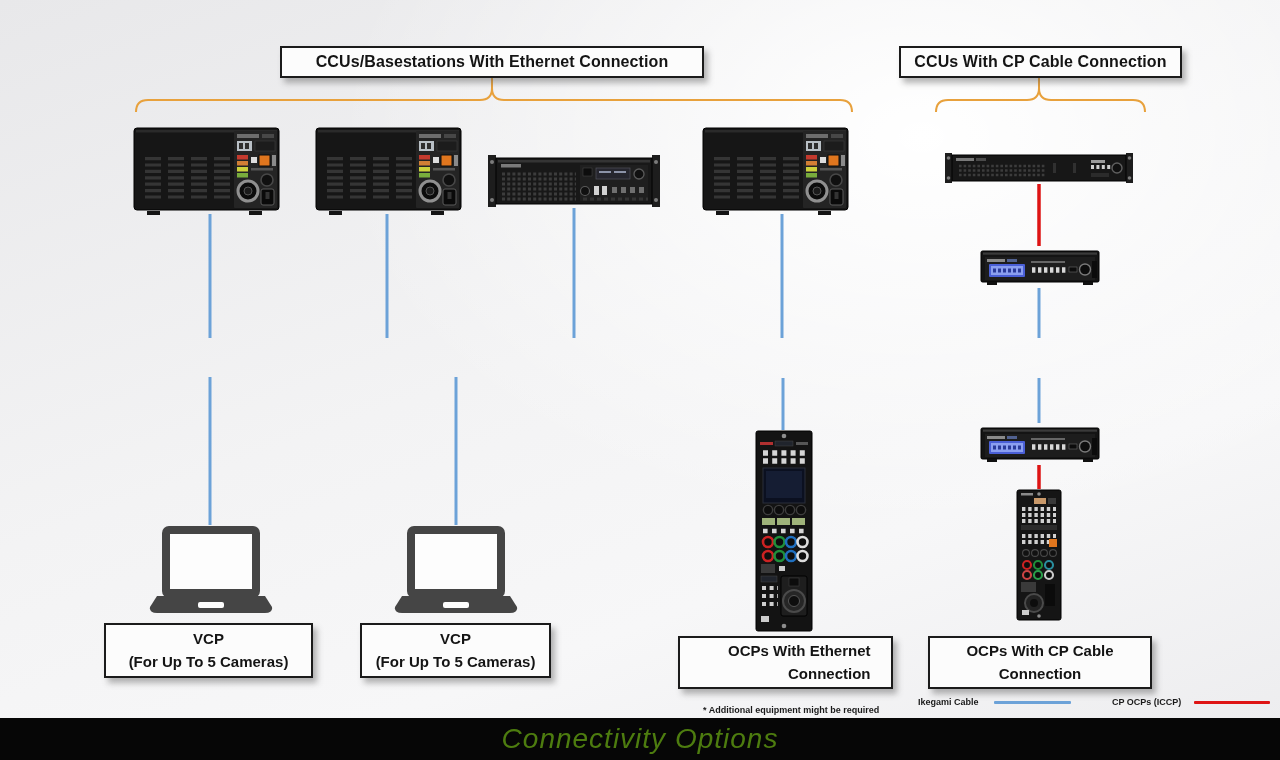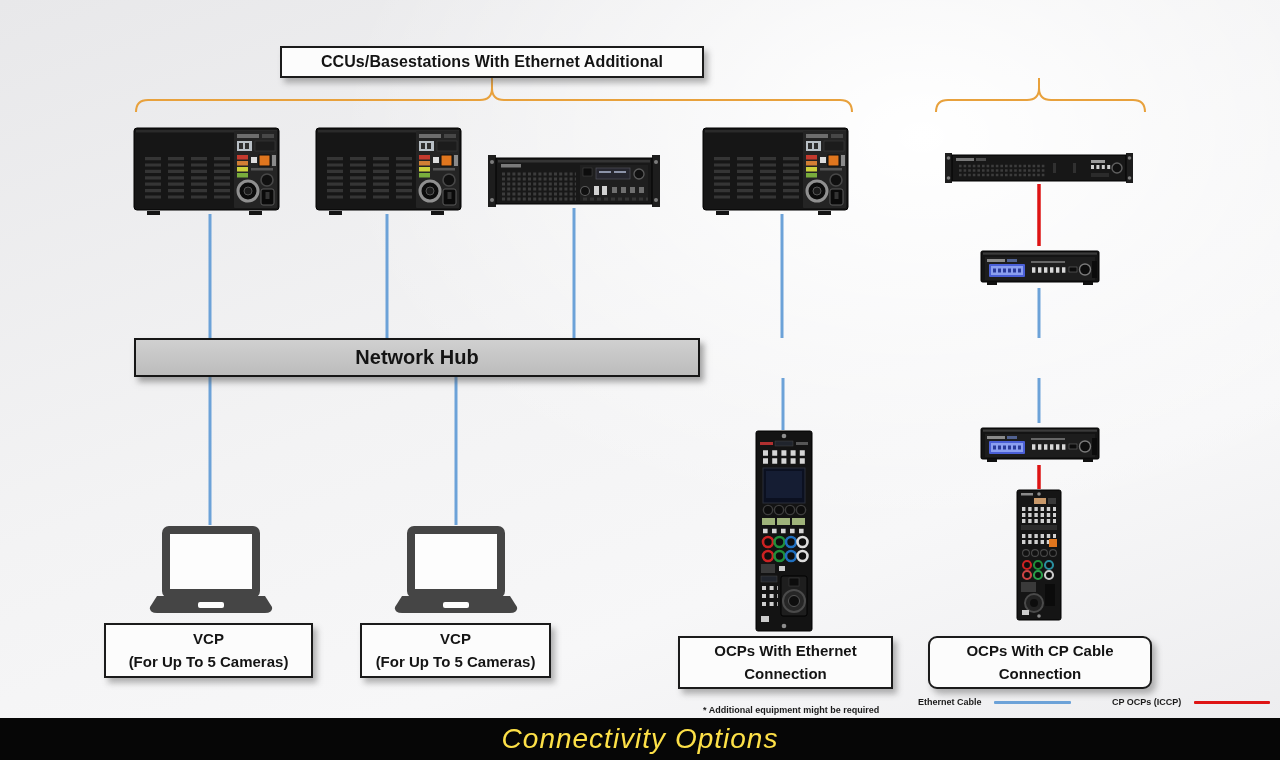--- a/index.html
+++ b/index.html
@@ -29,21 +29,21 @@
     border:2px dashed #2c2c2c;box-sizing:border-box;
     font-style:italic;font-size:19px;color:#8f8f8f;letter-spacing:.4px;
   }
   .smalllabel{font-size:15px;line-height:1.5;padding:2px 8px;}
   .tinytext{position:absolute;font-size:9px;font-weight:700;color:#1a1a1a;}
   .cable-swatch{position:absolute;height:3px;border-radius:1px;}
   .bottomband{
     position:absolute;left:0;top:718px;width:1280px;height:42px;background:#060606;
     display:flex;align-items:center;justify-content:center;
   }
-  .bottomband .t{font-style:italic;font-size:28px;letter-spacing:1px;color:#fde047;}
+  .bottomband .t{font-style:italic;font-size:28px;letter-spacing:1px;color:#4d7c0f;}
   svg{display:block;}
   .overlay{position:absolute;left:0;top:0;pointer-events:none;}
   .eth{stroke:#6ca2d8;stroke-width:3;fill:none;}
   .cp{stroke:#de1414;stroke-width:3.5;fill:none;}
   .brace{stroke:#e8a13c;stroke-width:2;fill:none;}
 </style>
 </head>
 <body>
 
 <div class="stage">
@@ -227,21 +227,24 @@
     <path class="eth" d="M210,377 V525"></path>
     <path class="eth" d="M456,377 V525"></path>
     <path class="eth" d="M783,378 V430"></path>
     <path class="eth" d="M1039,288 V338"></path>
     <path class="eth" d="M1039,378 V423"></path>
     <path class="cp" d="M1039,184 V246"></path>
     <path class="cp" d="M1039,465 V489"></path>
   </svg>
 
   <div class="labelbox toplabel" style="left:280px;top:46px;width:424px;height:32px;">
-    <span>CCUs/Basestations With Ethernet Additional</span>
+    <span>CCUs/Basestations With Ethernet Connection</span>
+  </div>
+  <div class="labelbox toplabel" style="left:899px;top:46px;width:283px;height:32px;">
+    <span>CCUs With CP Cable Connection</span>
   </div>
 
   <svg class="abs" style="left:133px;top:127px;" width="147" height="88">
       <use href="#sym-ccu"></use>
     </svg>
   <svg class="abs" style="left:315px;top:127px;" width="147" height="88">
       <use href="#sym-ccu"></use>
     </svg>
   <svg class="abs" style="left:488px;top:153px;" width="172" height="56">
       <use href="#sym-rack2u"></use>
@@ -249,23 +252,20 @@
   <svg class="abs" style="left:702px;top:127px;" width="147" height="88">
       <use href="#sym-ccu"></use>
     </svg>
   <svg class="abs" style="left:945px;top:152px;" width="188" height="32">
       <use href="#sym-rack1u"></use>
     </svg>
   <svg class="abs" style="left:979px;top:246px;" width="122" height="42">
       <use href="#sym-converter"></use>
     </svg>
 
-  <div class="hubbox" style="left:134px;top:338px;width:566px;height:39px;">
-    <span>Network Hub</span>
-  </div>
 
   <svg class="abs" style="left:149px;top:526px;" width="124" height="92">
       <use href="#sym-laptop"></use>
     </svg>
   <svg class="abs" style="left:394px;top:526px;" width="124" height="92">
       <use href="#sym-laptop"></use>
     </svg>
   <svg class="abs" style="left:755px;top:430px;" width="58" height="202">
       <use href="#sym-ocp-large"></use>
     </svg>
@@ -278,28 +278,28 @@
 
   <div class="labelbox smalllabel" style="left:104px;top:623px;width:209px;height:55px;flex-direction:column;">
     <span>VCP</span>
     <span>(For Up To 5 Cameras)</span>
   </div>
   <div class="labelbox smalllabel" style="left:360px;top:623px;width:191px;height:55px;flex-direction:column;">
     <span>VCP</span>
     <span>(For Up To 5 Cameras)</span>
   </div>
   <div class="labelbox smalllabel" style="left:678px;top:636px;width:215px;height:53px;">
-    <span style="display:block;width:170px;">OCPs With Ethernet Connection</span>
-  </div>
-  <div class="labelbox smalllabel" style="left:928px;top:636px;width:224px;height:53px;border-radius:9px;">
+    <span style="display:block;width:170px;text-align:right;">OCPs With Ethernet Connection</span>
+  </div>
+  <div class="labelbox smalllabel" style="left:928px;top:636px;width:224px;height:53px;">
     <span style="display:block;width:165px;">OCPs With CP Cable Connection</span>
   </div>
 
   <div class="tinytext" style="left:703px;top:697px;margin-top:8px;">* Additional equipment might be required</div>
-  <div class="tinytext" style="left:918px;top:697px;">Ethernet Cable</div>
+  <div class="tinytext" style="left:918px;top:697px;">Ikegami Cable</div>
   <div class="cable-swatch" style="left:994px;top:701px;width:77px;background:#6ca2d8;"></div>
   <div class="tinytext" style="left:1112px;top:697px;">CP OCPs (ICCP)</div>
   <div class="cable-swatch" style="left:1194px;top:701px;width:76px;background:#de1414;"></div>
 
   <div class="bottomband">
     <span class="t">Connectivity Options</span>
   </div>
 
 </div>
 

